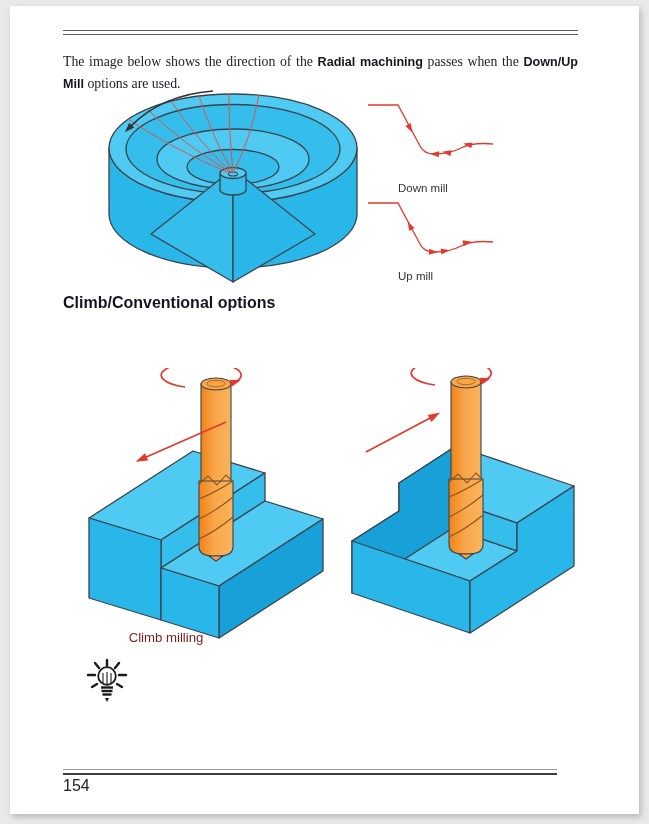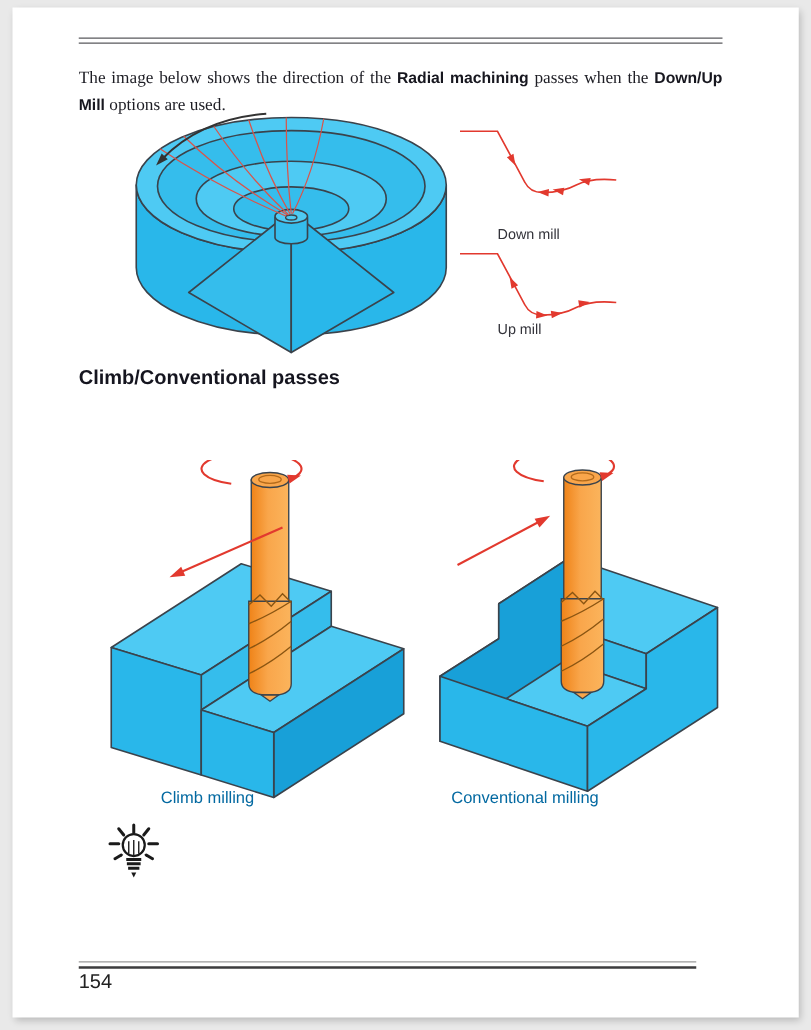--- a/index.html
+++ b/index.html
@@ -10,21 +10,21 @@
   .abs{position:absolute;}
   .rule-top{left:53px;top:24px;width:515px;height:3px;border-top:1.6px solid #5a5a5e;border-bottom:1.6px solid #5a5a5e;}
   .rule-bottom{left:53px;top:763px;width:494px;height:3px;border-top:1.2px solid #9a9a9a;border-bottom:2.4px solid #3c3c3e;}
   .body-text{color:#1d1d24;font-size:13.8px;line-height:21px;text-align:justify;margin:0;}
   .bsans{font-family:"Liberation Sans",sans-serif;font-weight:bold;font-size:12.6px;color:#17171f;}
   .intro-p{left:53px;top:45px;width:515px;}
   .heading{left:53px;top:288px;font-family:"Liberation Sans",sans-serif;font-weight:bold;
            font-size:16px;color:#15151f;margin:0;}
   .para2{left:53px;top:322px;width:515px;}
   .fig-label{font-family:"Liberation Sans",sans-serif;font-size:11.5px;color:#33333a;}
-  .caption{font-family:"Liberation Sans",sans-serif;font-size:13.2px;color:#0369a1;text-align:center;}
+  .caption{font-family:"Liberation Sans",sans-serif;font-size:13.2px;color:#7f1d1d;text-align:center;}
   .note-text{left:124px;top:666px;width:454px;color:#1d1d24;font-size:13.5px;line-height:20px;margin:0;}
   .note-bsans{font-family:"Liberation Sans",sans-serif;font-weight:bold;font-size:12.4px;color:#17171f;}
   .page-num{left:53px;top:771px;font-family:"Liberation Sans",sans-serif;font-size:16px;color:#222;}
   
   .face{stroke:var(--outline);stroke-width:1.3;stroke-linejoin:round;}
   .f-top{fill:var(--cyan-top);}
   .f-mid{fill:var(--cyan-mid);}
   .f-side{fill:var(--cyan-side);}
   .f-dark{fill:var(--cyan-dark);}
   .redline{stroke:var(--red);fill:none;}
@@ -99,23 +99,23 @@
             <path d="M 5,0 L -4,-3 L -4,3 Z"></path>
           </g>
       <g transform="translate(80,56) rotate(-8)">
             <path d="M 5,0 L -4,-3 L -4,3 Z"></path>
           </g>
       <g transform="translate(102,47.5) rotate(-10)">
             <path d="M 5,0 L -4,-3 L -4,3 Z"></path>
           </g>
     </g>
   </svg>
-  <div class="abs fig-label" style="left:388px;top:252px;width:120px;">Up mill</div>
-
-  <h2 class="abs heading">Climb/Conventional passes</h2>
+  <div class="abs fig-label" style="left:388px;top:264px;width:120px;">Up mill</div>
+
+  <h2 class="abs heading">Climb/Conventional options</h2>
 
 
   <svg class="abs" style="left:70px;top:362px;" width="252" height="272" viewBox="0 0 252 272">
     <defs>
       <linearGradient id="gradL" x1="0" y1="0" x2="1" y2="0">
         <stop offset="0" stop-color="#ef8318"></stop>
             <stop offset="0.45" stop-color="#f9a64b"></stop>
             <stop offset="1" stop-color="#fbb45c"></stop>
       </linearGradient>
     </defs>
@@ -187,21 +187,20 @@
     </g>
     <g>
       <path class="redline" stroke-width="1.7" d="M 38,84 L 104,49"></path>
       <g class="redfill" transform="translate(106,48) rotate(-29)">
             <path d="M 7,0 L -5,-4 L -5,4 Z"></path>
           </g>
     </g>
   </svg>
 
   <div class="abs caption" style="left:86px;top:624px;width:140px;">Climb milling</div>
-  <div class="abs caption" style="left:320px;top:624px;width:180px;">Conventional milling</div>
 
   <svg class="abs" style="left:76px;top:652px;" width="42" height="52" viewBox="0 0 42 52">
     <g stroke="#1a1a1a" stroke-width="2.4" stroke-linecap="round">
       <path d="M 21,2 L 21,8"></path>
           <path d="M 9,5 L 13,10"></path>
           <path d="M 33,5 L 29,10"></path>
       <path d="M 2,17 L 9,17"></path>
           <path d="M 40,17 L 33,17"></path>
       <path d="M 6,29 L 11,26"></path>
           <path d="M 36,29 L 31,26"></path>

